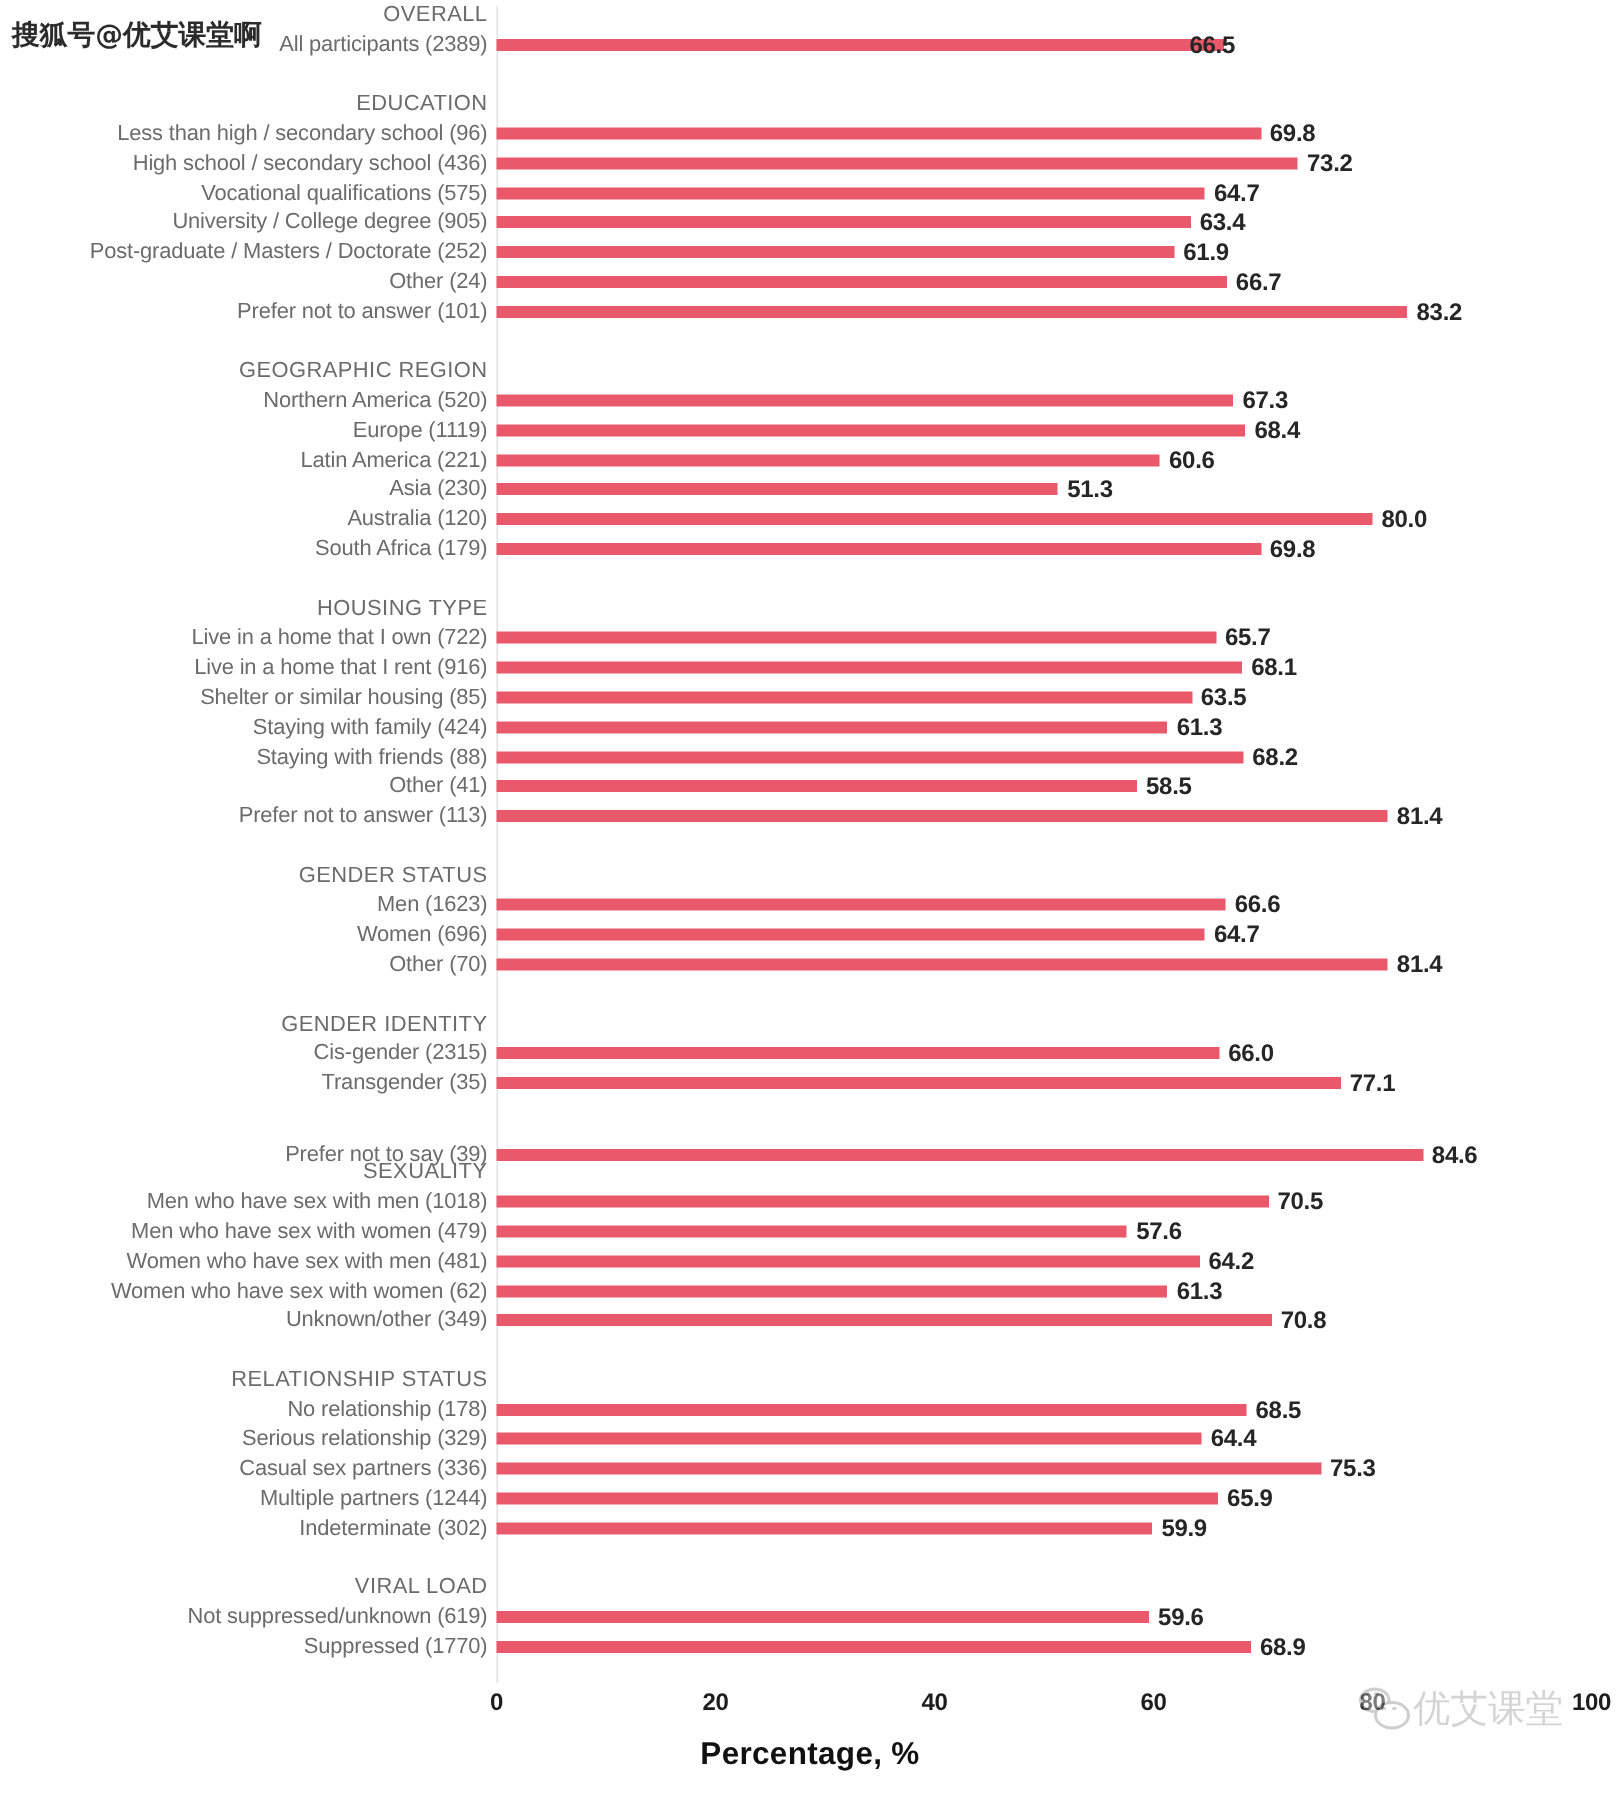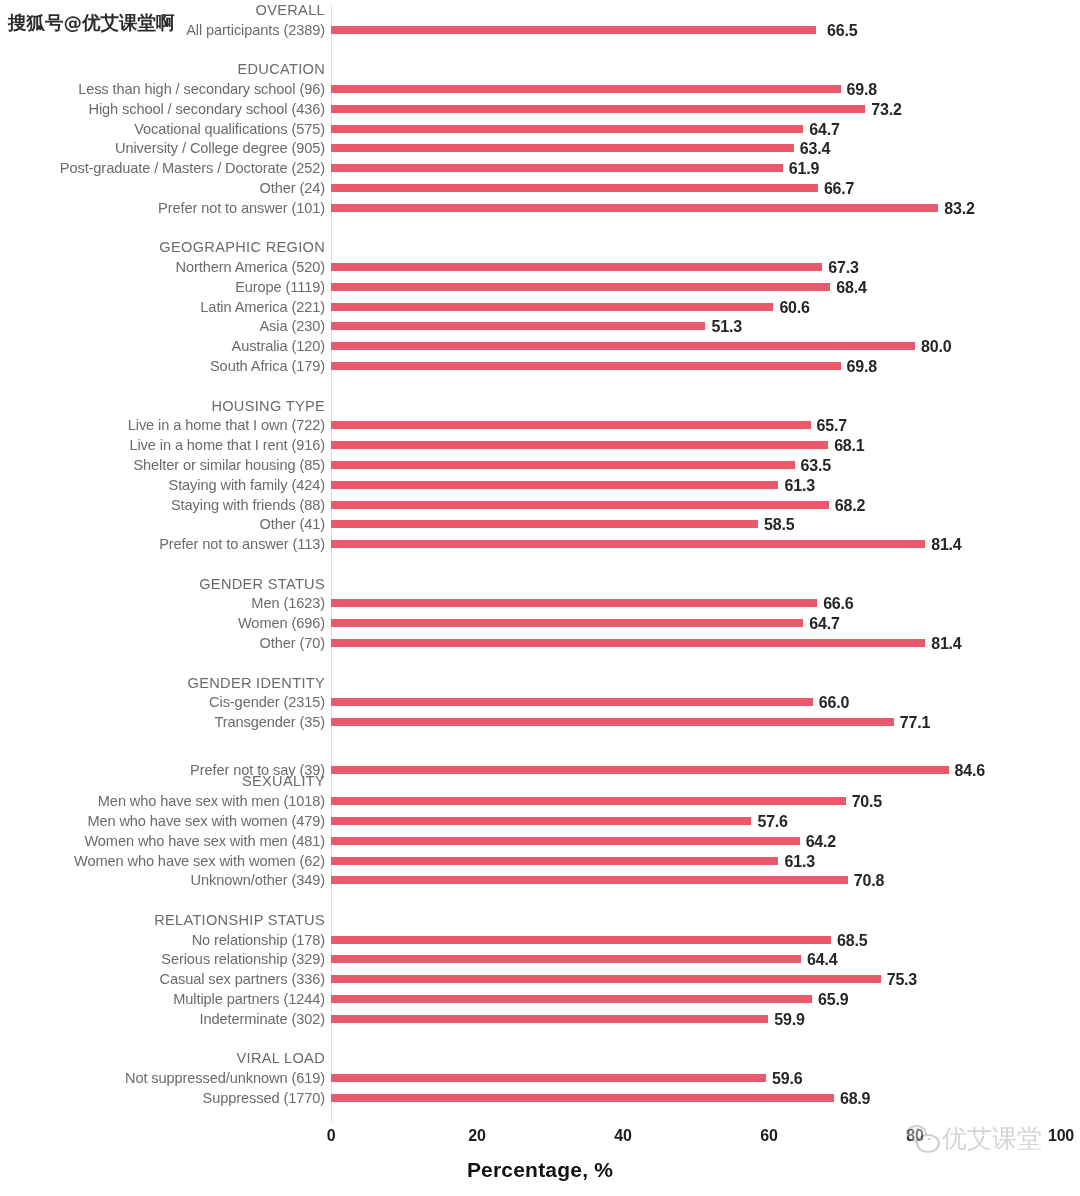--- a/index.html
+++ b/index.html
@@ -100,21 +100,21 @@
 
   <div class="plot-area">
     <div class="axis-line"></div>
     <div id="rows-container">
         <div class="row header" style="top: 0px;">
           <div class="row-label">OVERALL</div>
         </div>
         <div class="row" style="top: 19.78px;">
           <div class="row-label">All participants (2389)</div>
           <div class="bar" style="width: 485.45px;"></div>
-          <div class="bar-value" style="left: 827px; text-align: center;">66.5</div>
+          <div class="bar-value" style="left: 793px; text-align: center;">66.5</div>
         </div>
         <div class="row header" style="top: 59.34px;">
           <div class="row-label">EDUCATION</div>
         </div>
         <div class="row" style="top: 79.12px;">
           <div class="row-label">Less than high / secondary school (96)</div>
           <div class="bar" style="width: 509.54px;"></div>
           <div class="bar-value" style="left: 846.54px;">69.8</div>
         </div>
         <div class="row" style="top: 98.9px;">

